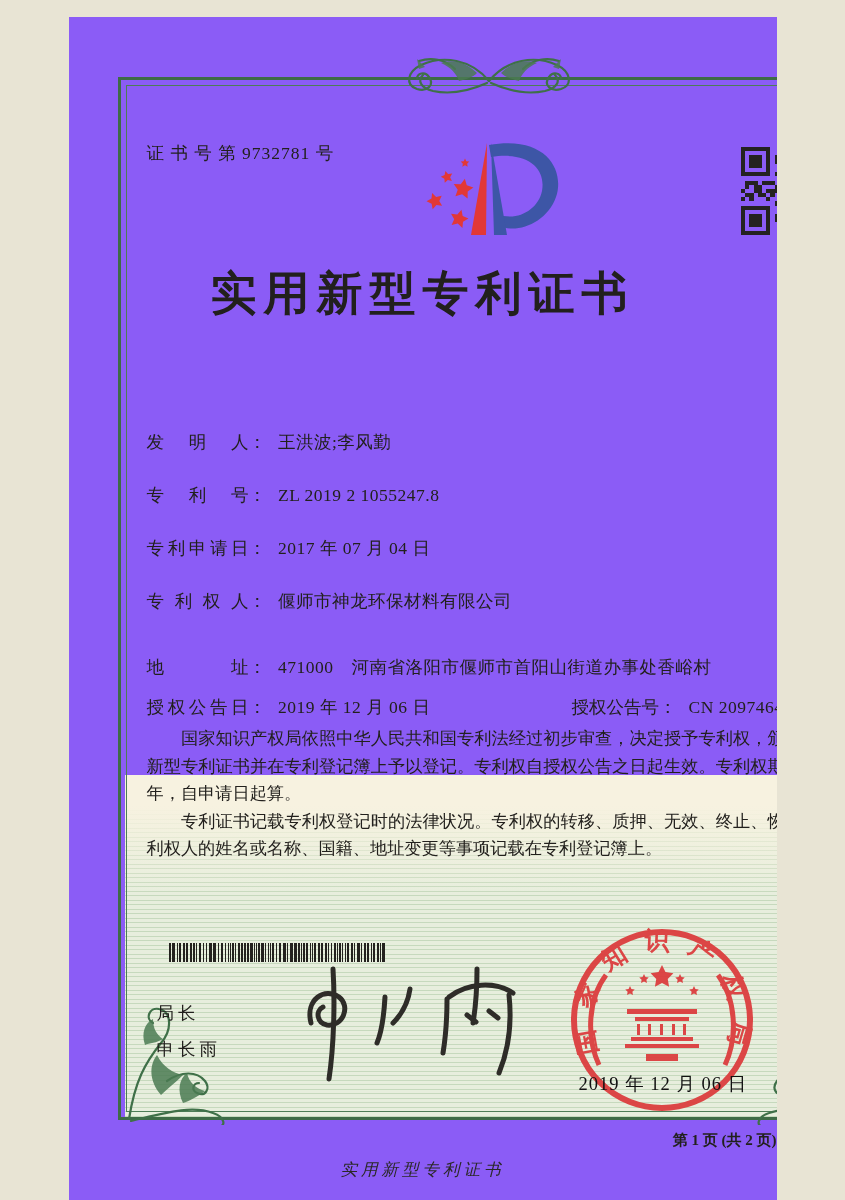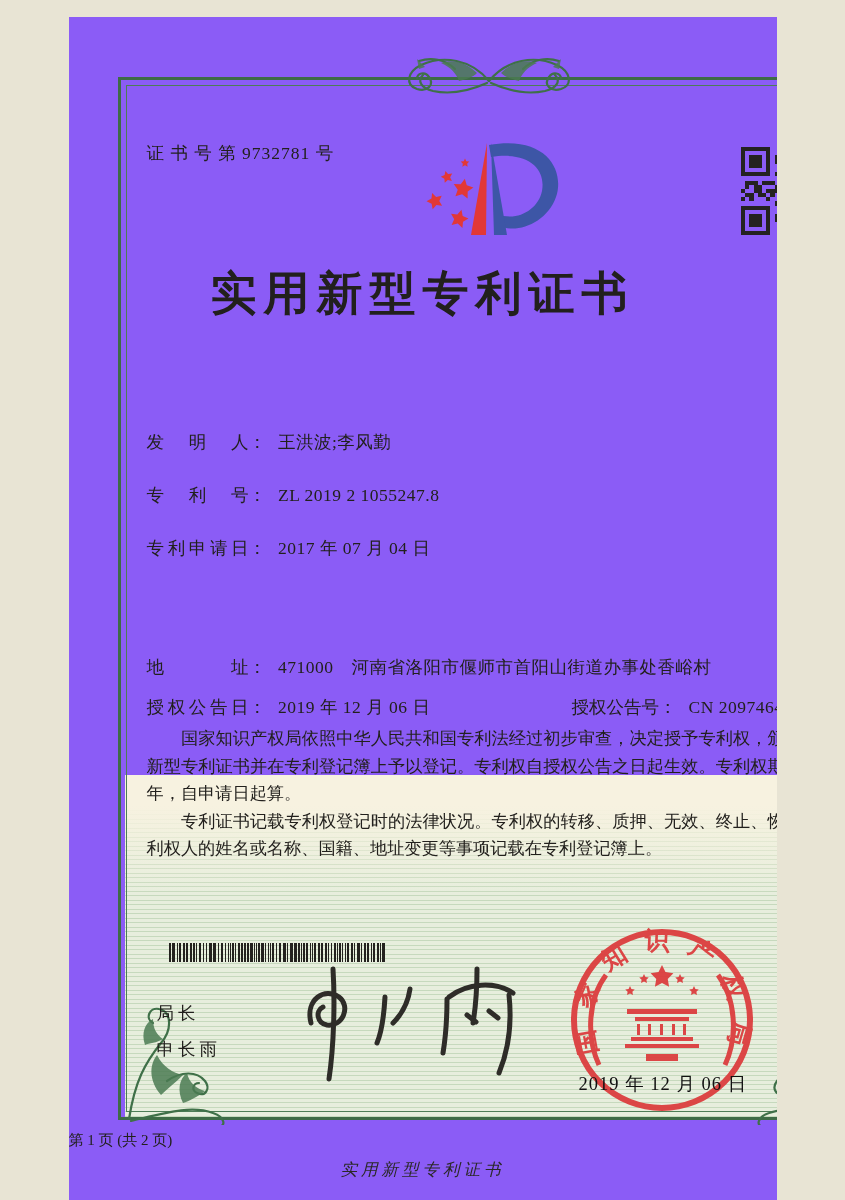--- a/index.html
+++ b/index.html
@@ -50,21 +50,21 @@
   .director-name{position:absolute;left:88px;top:1020px;z-index:4;
     font-family:"Liberation Sans","DejaVu Sans",sans-serif;font-size:17.5px;letter-spacing:4px;}
   .signature{position:absolute;left:212px;top:936px;z-index:5;}
   .signature path{fill:none;stroke:#2e2c28;stroke-width:5;stroke-linecap:round;stroke-linejoin:round;}
   .seal{position:absolute;left:498px;top:908px;z-index:5;opacity:.93;}
   .seal .red{fill:#dc3a3b;}
   .seal .ring{fill:none;stroke:#dc3a3b;stroke-width:6;}
   .seal .wreath{fill:none;stroke:#dc3a3b;stroke-width:5;}
   .seal text{fill:#dc3a3b;font-size:25px;font-weight:bold;letter-spacing:17px;}
   .seal-date{position:absolute;left:510px;top:1054px;z-index:6;font-size:18.5px;letter-spacing:1px;color:#111;}
-  .page-info{position:absolute;left:0;right:0;top:1114px;text-align:left;z-index:4;font-size:15px;}
+  .page-info{position:absolute;left:0;right:0;top:1114px;text-align:right;z-index:4;font-size:15px;font-weight:bold;}
   .footer-note{position:absolute;left:0;right:0;top:1142px;text-align:center;z-index:4;
     font-size:16.5px;font-style:italic;letter-spacing:4px;color:#2a2826;}
 </style>
 </head>
 <body>
 
 <div class="cert">
 
   <div class="wave-zone"></div>
   <div class="wave-fade"></div>
@@ -347,20 +347,23 @@
 
   <div class="frow" style="top:413px">
     <span class="flabel">发明人</span><span class="colon">：</span><span class="fvalue">王洪波;李风勤</span>
   </div>
   <div class="frow" style="top:466px">
     <span class="flabel">专利号</span><span class="colon">：</span><span class="fvalue">ZL 2019 2 1055247.8</span>
   </div>
   <div class="frow" style="top:519px">
     <span class="flabel">专利申请日</span><span class="colon">：</span><span class="fvalue">2017 年 07 月 04 日</span>
   </div>
+  <div class="frow" style="top:572px">
+    <span class="flabel">专利权人</span><span class="colon">：</span><span class="fvalue">偃师市神龙环保材料有限公司</span>
+  </div>
   <div class="frow" style="top:638px">
     <span class="flabel">地址</span><span class="colon">：</span><span class="fvalue">471000　河南省洛阳市偃师市首阳山街道办事处香峪村</span>
   </div>
   <div class="frow" style="top:678px;width:690px">
     <span class="flabel">授权公告日</span><span class="colon">：</span><span class="fvalue">2019 年 12 月 06 日</span>
     <span class="grant-no-group">
       <span class="flabel2">授权公告号</span><span>：</span><span class="fvalue">CN 209746416 U</span>
     </span>
   </div>
 

